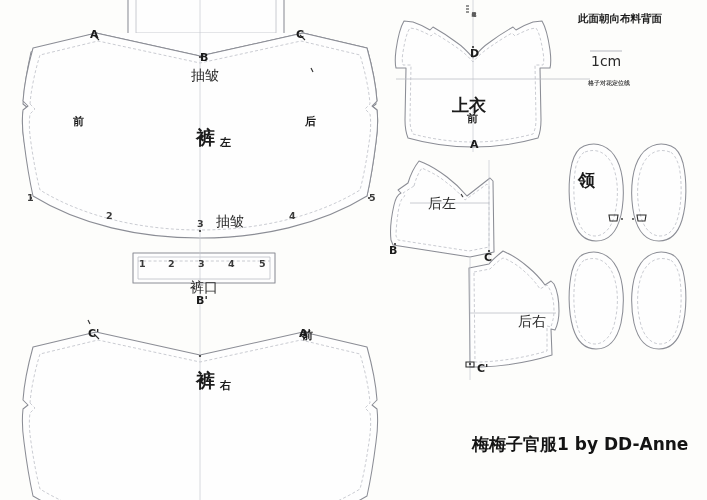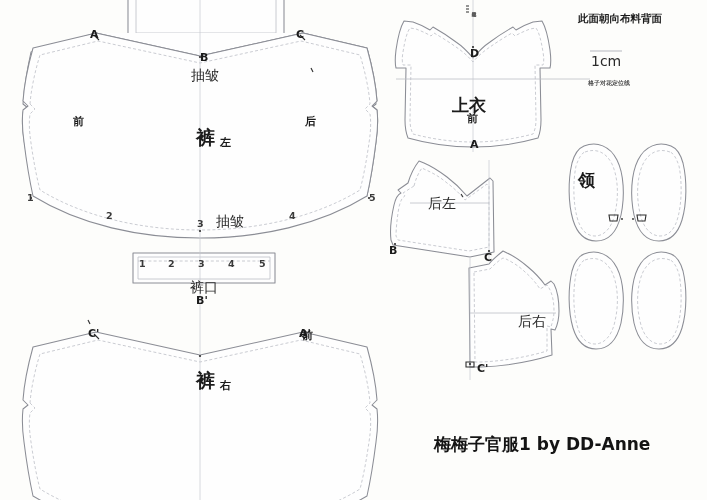--- a/index.html
+++ b/index.html
@@ -28,21 +28,21 @@
     font-family: "DejaVu Sans", "Liberation Sans", sans-serif;
   }
   .lbl-big   { font-size: 19px; font-weight: 700; }
   .lbl-big2  { font-size: 17px; font-weight: 700; }
   .lbl-sub   { font-size: 11px; font-weight: 700; }
   .lbl-pt    { font-size: 11px; font-weight: 700; }
   .lbl-num   { font-size: 9.5px; font-weight: 600; color: #3a3a3a; }
   .lbl-sm    { font-size: 14px; font-weight: 400; color: #2a2a2a; }
   .lbl-tiny  { font-size: 6px; font-weight: 700; color: #4a4a4a; }
   .lbl-note  { font-size: 10.5px; font-weight: 700; color: #1b1b1b; }
-  .lbl-sig   { font-size: 17px; font-weight: 700; color: #141414; }
+  .lbl-sig   { font-size: 17px; font-weight: 700; color: #141414; margin-left: 38px; }
   .lbl-vert  { font-size: 4.5px; font-weight: 700; color: #5a5a5a;
                writing-mode: vertical-rl; text-orientation: upright; }
 </style>
 </head>
 <body>
 
 <div id="sheet">
 
   <svg width="707" height="500" viewBox="0 0 707 500">
     <defs>

